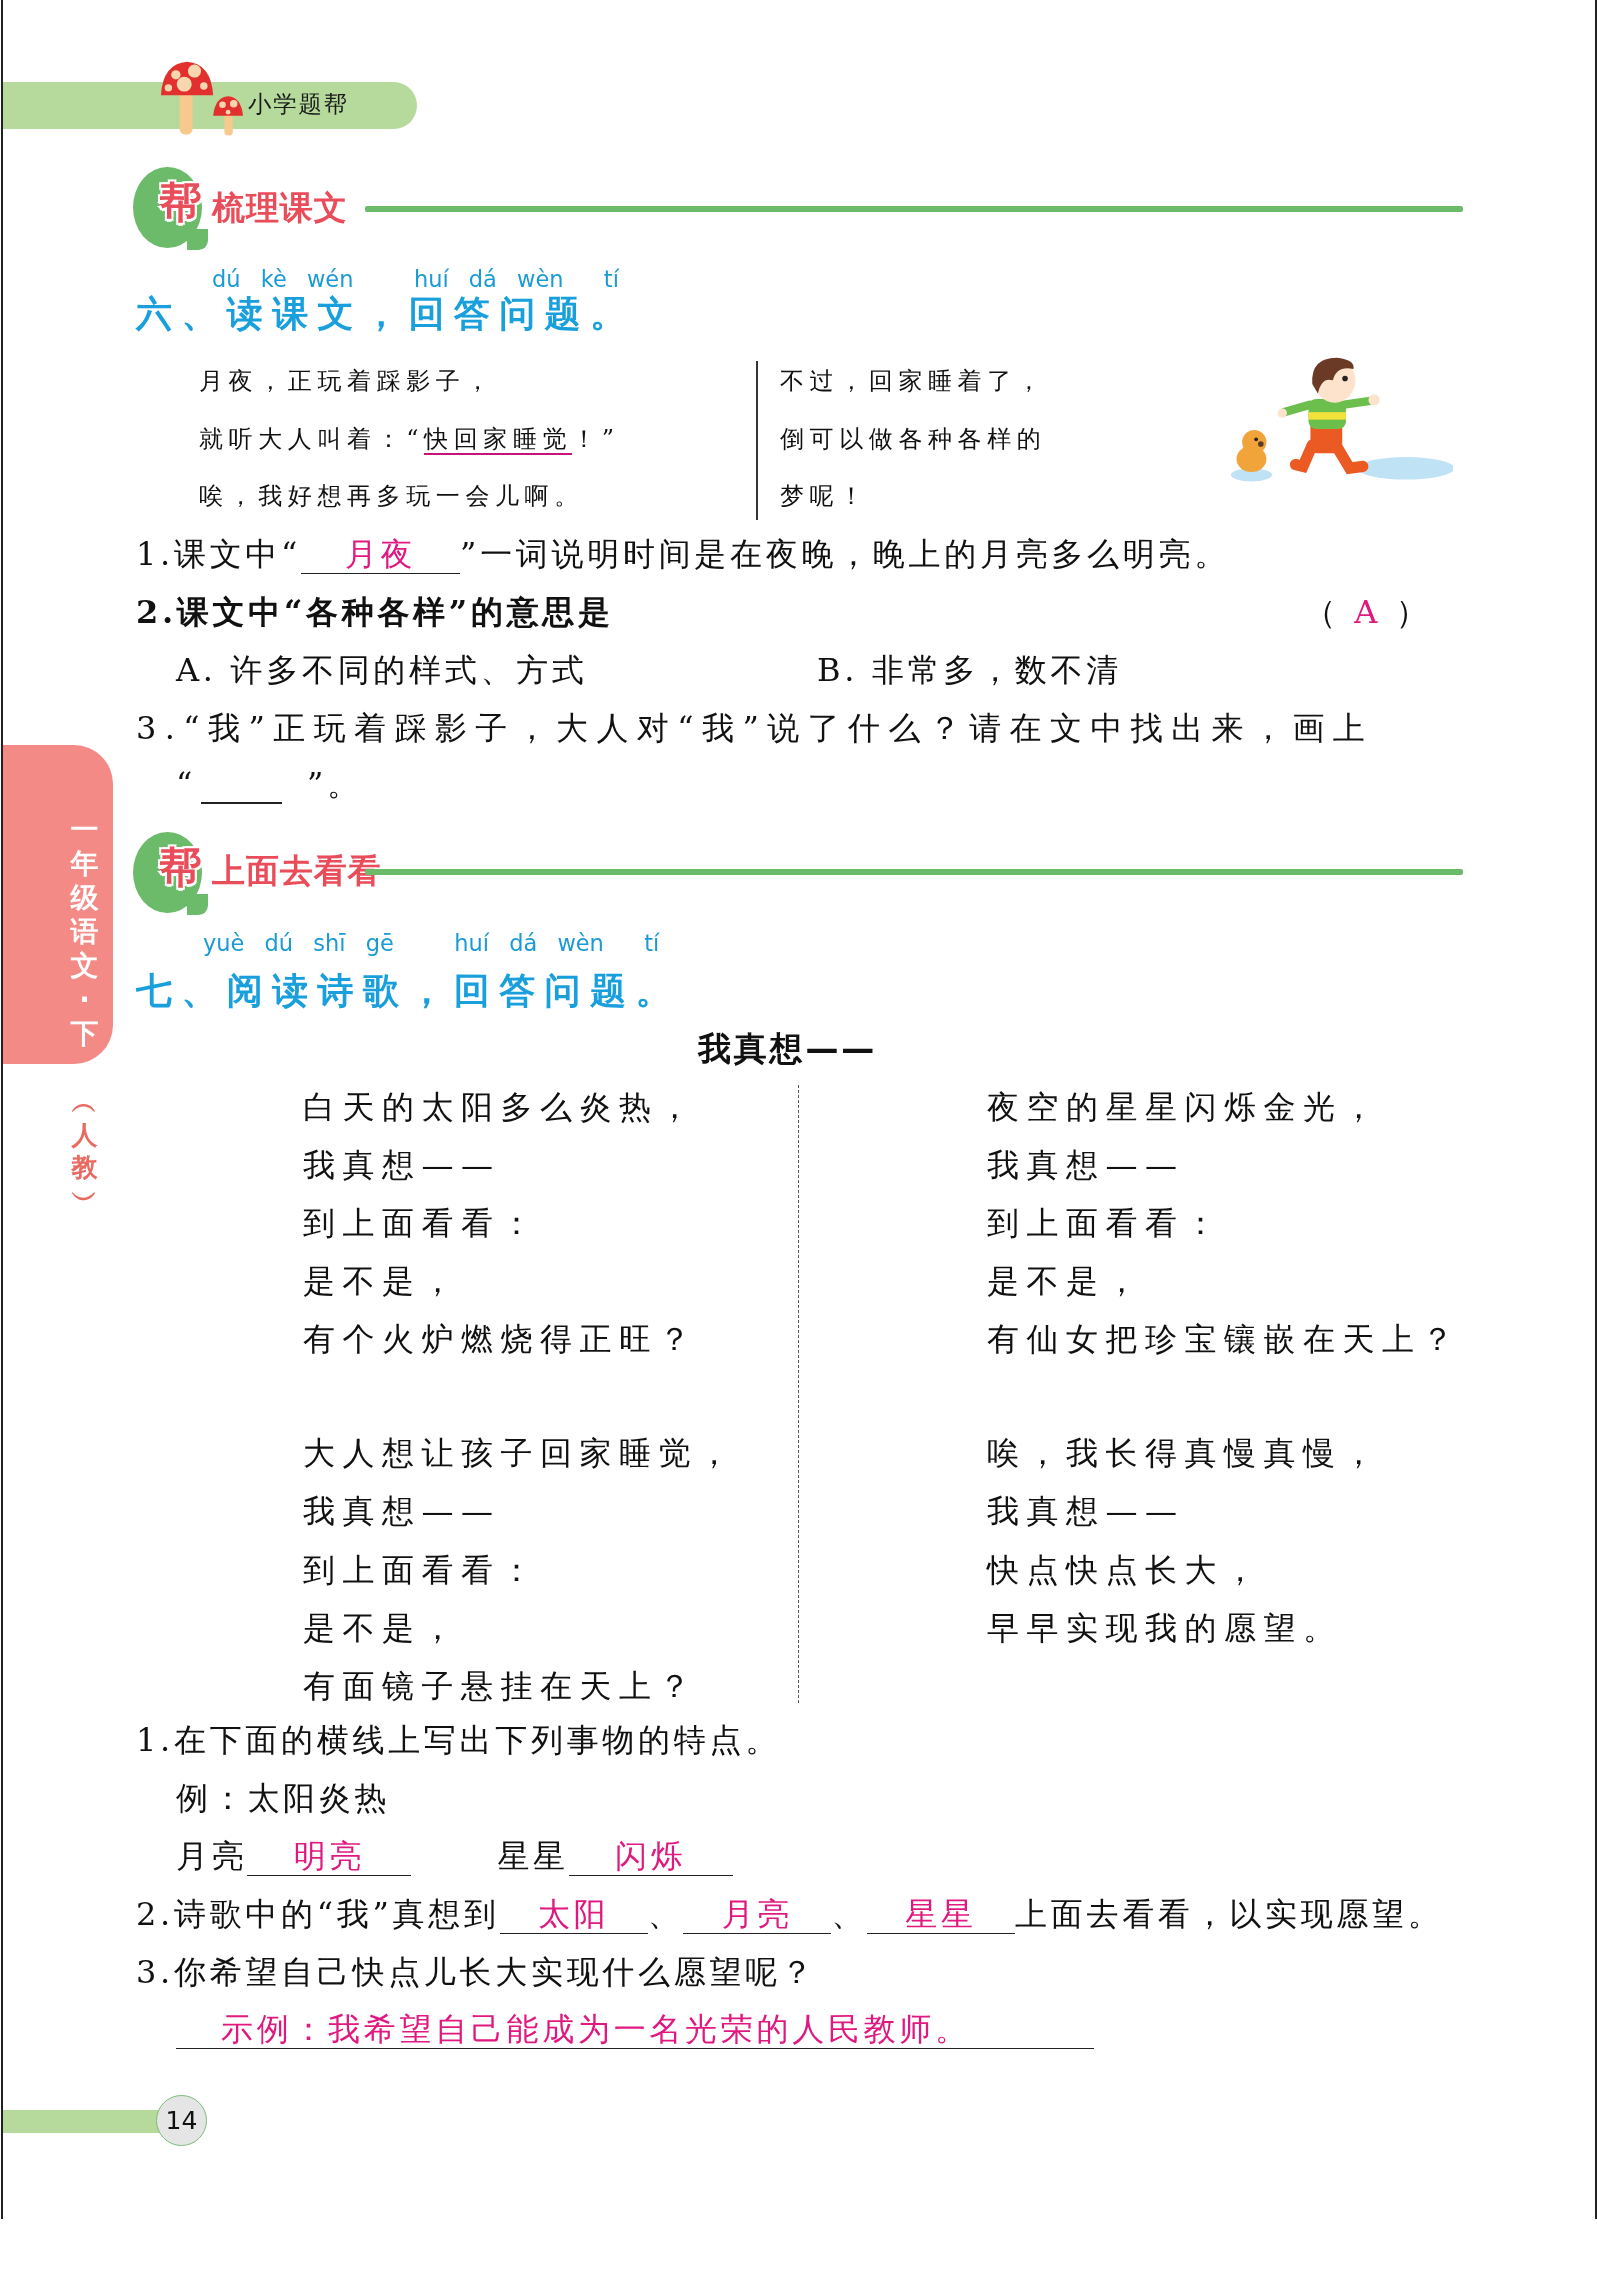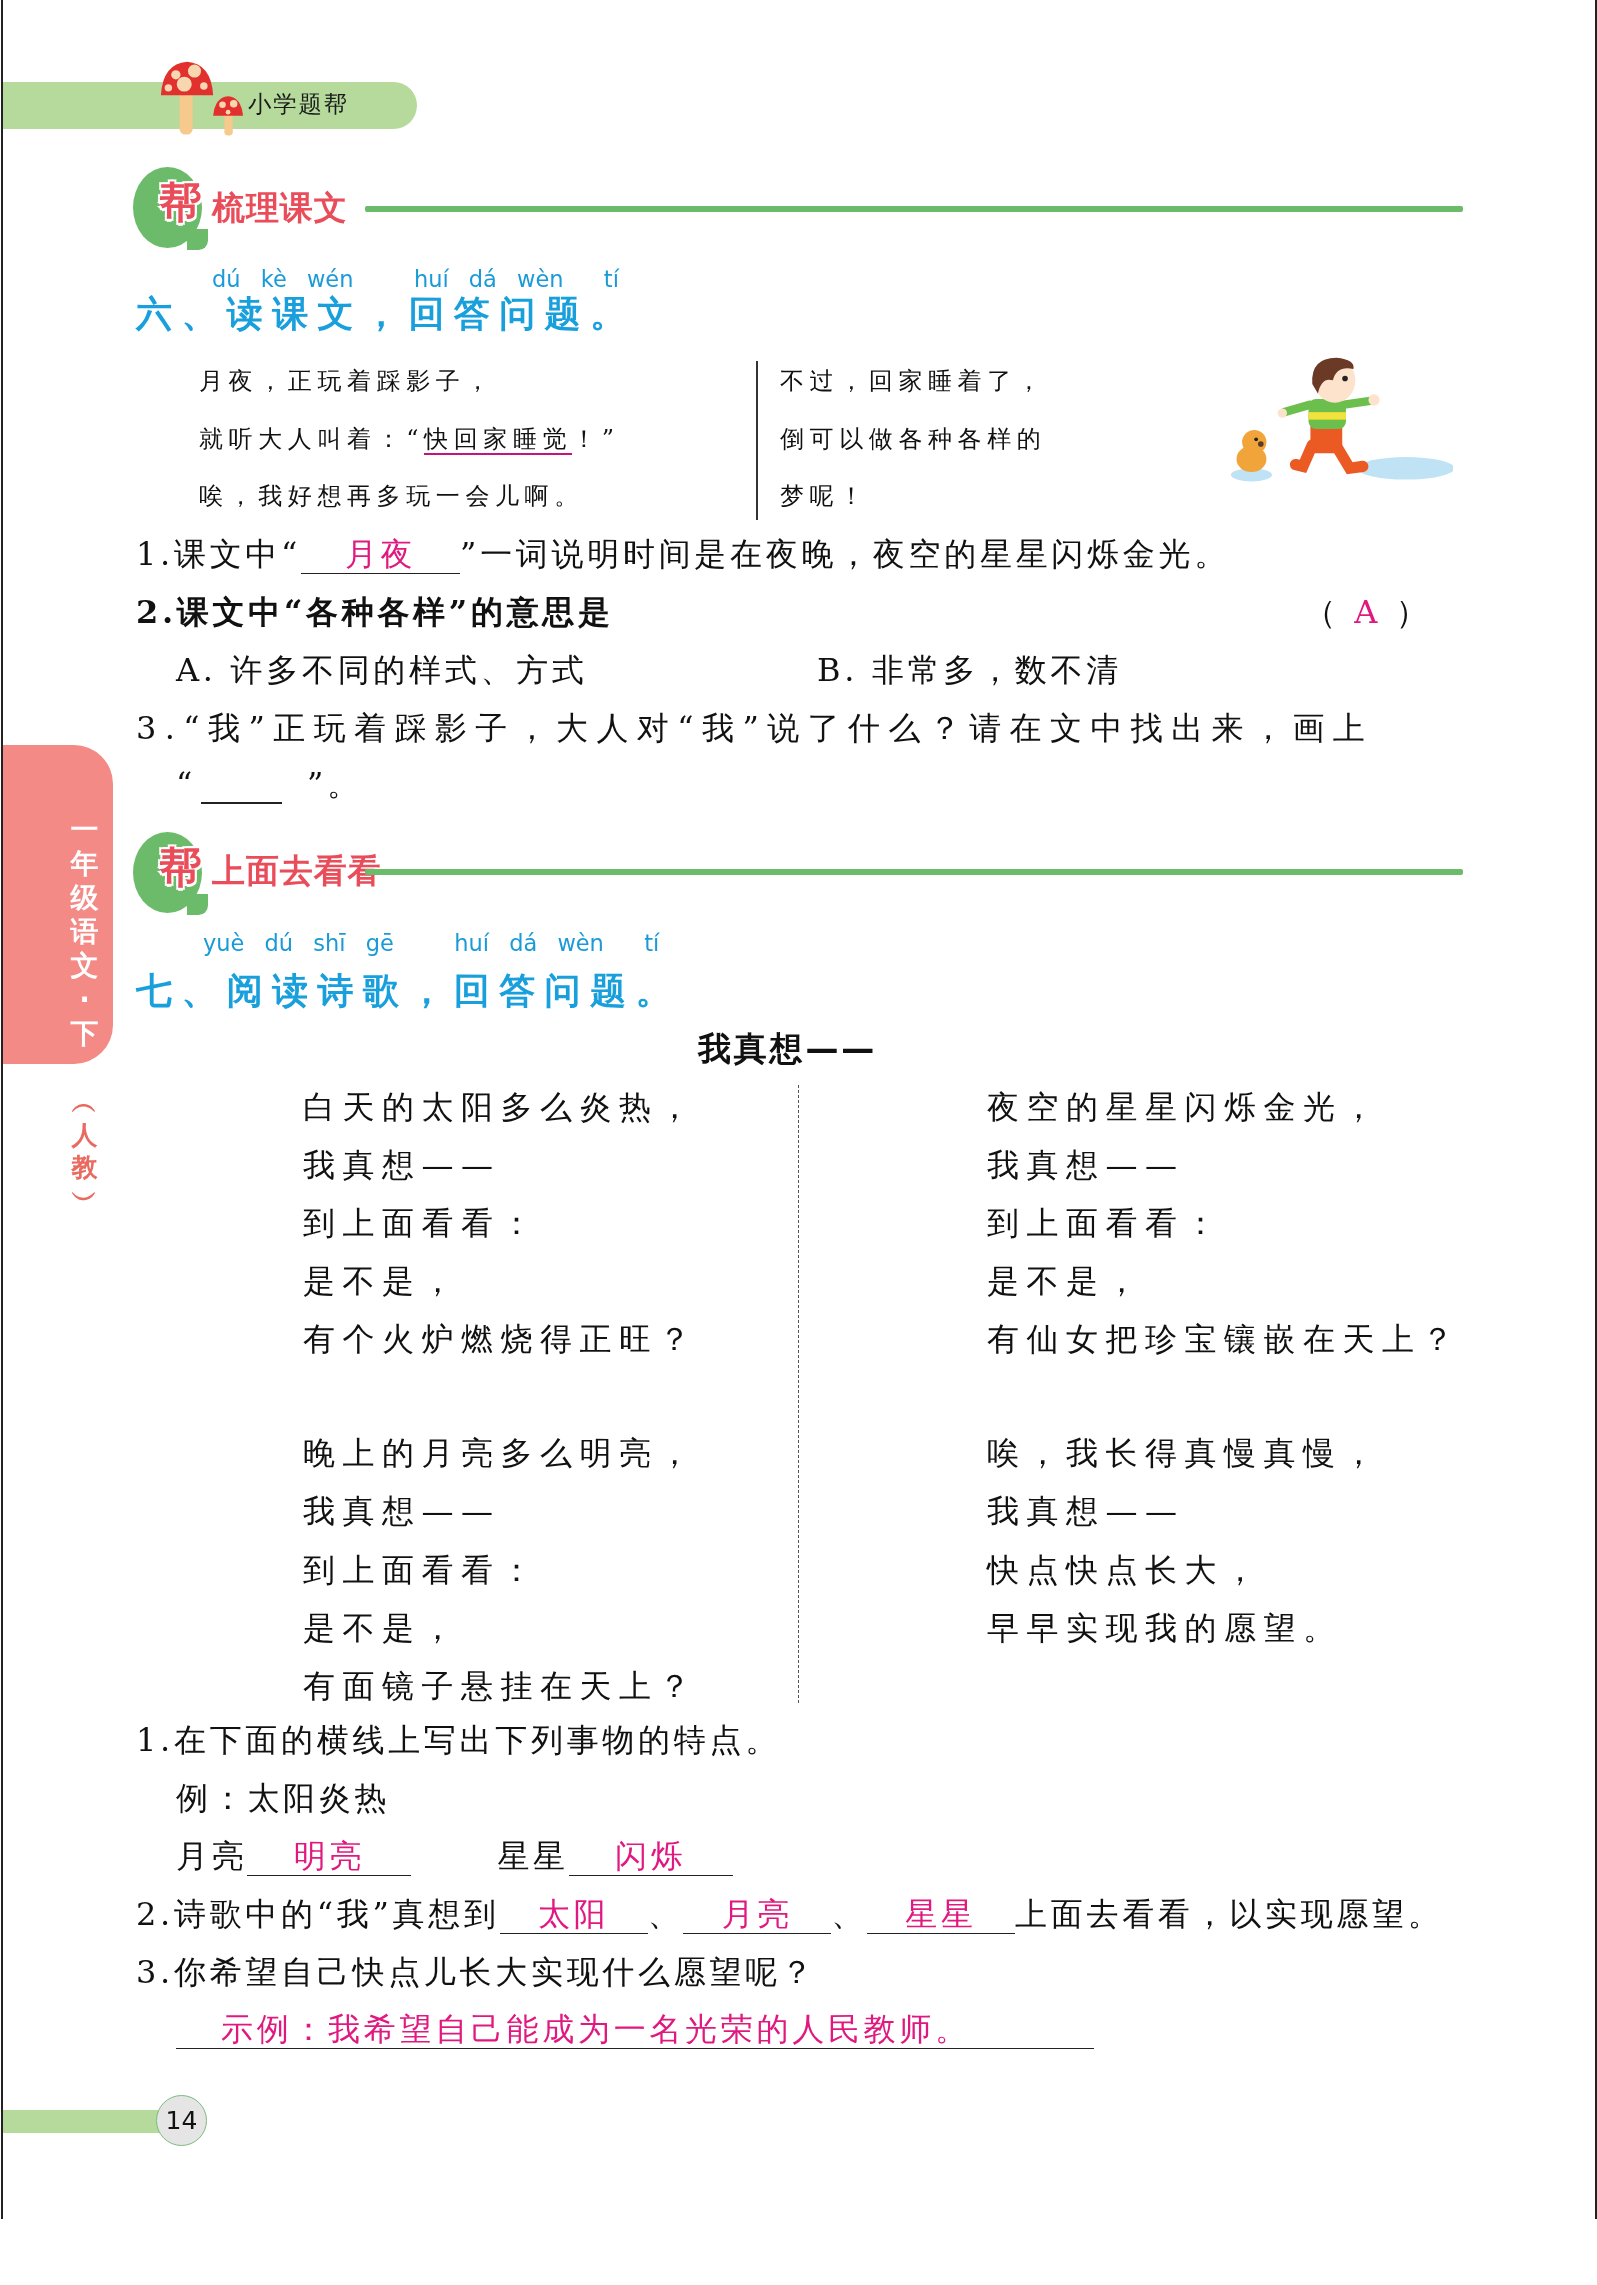--- a/index.html
+++ b/index.html
@@ -105,21 +105,21 @@
     <circle cx="145" cy="24" r="3" fill="#222"></circle>
     <g>
       <ellipse cx="45" cy="110" rx="16" ry="14" fill="#f0a43a"></ellipse>
       <circle cx="48" cy="92" r="13" fill="#f0a43a"></circle>
       <circle cx="55" cy="94" r="3" fill="#5a3a28"></circle>
       <circle cx="50" cy="89" r="2" fill="#222"></circle>
     </g>
   </svg>
 </div>
 
-<div class="abs q" style="left:136px;top:536px;"><span>1.</span><span>课文中“</span><span class="blank ans" style="width:159px;">月夜</span><span>”一词说明时间是在夜晚，夜空的星星闪烁金光。</span></div>
+<div class="abs q" style="left:136px;top:536px;"><span>1.</span><span>课文中“</span><span class="blank ans" style="width:159px;">月夜</span><span>”一词说明时间是在夜晚，晚上的月亮多么明亮。</span></div>
 
 <div class="abs q" style="left:136px;top:594px;font-weight:bold;"><span>2.</span><span>课文中“各种各样”的意思是</span></div>
 <div class="abs q" style="left:1304px;top:594px;"><span>（</span><span class="ans" style="display:inline-block;width:56px;text-align:center;">A</span><span>）</span></div>
 <div class="abs q" style="left:176px;top:652px;">A. 许多不同的样式、方式</div>
 <div class="abs q" style="left:817px;top:652px;">B. 非常多，数不清</div>
 
 <div class="abs q" style="left:136px;top:710px;letter-spacing:8.4px;"><span>3.</span><span>“我”正玩着踩影子，大人对“我”说了什么？请在文中找出来，画上</span></div>
 <div class="abs q" style="left:176px;top:766px;">“        ”。</div>
 <div class="abs" style="left:201px;top:802px;width:81px;height:1.9px;background:#222;"></div>
 
@@ -153,21 +153,21 @@
 <div class="abs poem-line" style="left:303px;top:1205px;">到上面看看：</div>
 <div class="abs poem-line" style="left:303px;top:1263px;">是不是，</div>
 <div class="abs poem-line" style="left:303px;top:1321px;">有个火炉燃烧得正旺？</div>
 
 <div class="abs poem-line" style="left:987px;top:1089px;">夜空的星星闪烁金光，</div>
 <div class="abs poem-line" style="left:987px;top:1147px;">我真想——</div>
 <div class="abs poem-line" style="left:987px;top:1205px;">到上面看看：</div>
 <div class="abs poem-line" style="left:987px;top:1263px;">是不是，</div>
 <div class="abs poem-line" style="left:987px;top:1321px;">有仙女把珍宝镶嵌在天上？</div>
 
-<div class="abs poem-line" style="left:303px;top:1435px;">晚上的月亮多么明亮，</div>
+<div class="abs poem-line" style="left:303px;top:1435px;">大人想让孩子回家睡觉，</div>
 <div class="abs poem-line" style="left:303px;top:1493px;">我真想——</div>
 <div class="abs poem-line" style="left:303px;top:1552px;">到上面看看：</div>
 <div class="abs poem-line" style="left:303px;top:1610px;">是不是，</div>
 <div class="abs poem-line" style="left:303px;top:1668px;">有面镜子悬挂在天上？</div>
 
 <div class="abs poem-line" style="left:987px;top:1435px;">唉，我长得真慢真慢，</div>
 <div class="abs poem-line" style="left:987px;top:1493px;">我真想——</div>
 <div class="abs poem-line" style="left:987px;top:1552px;">快点快点长大，</div>
 <div class="abs poem-line" style="left:987px;top:1610px;">早早实现我的愿望。</div>
 

